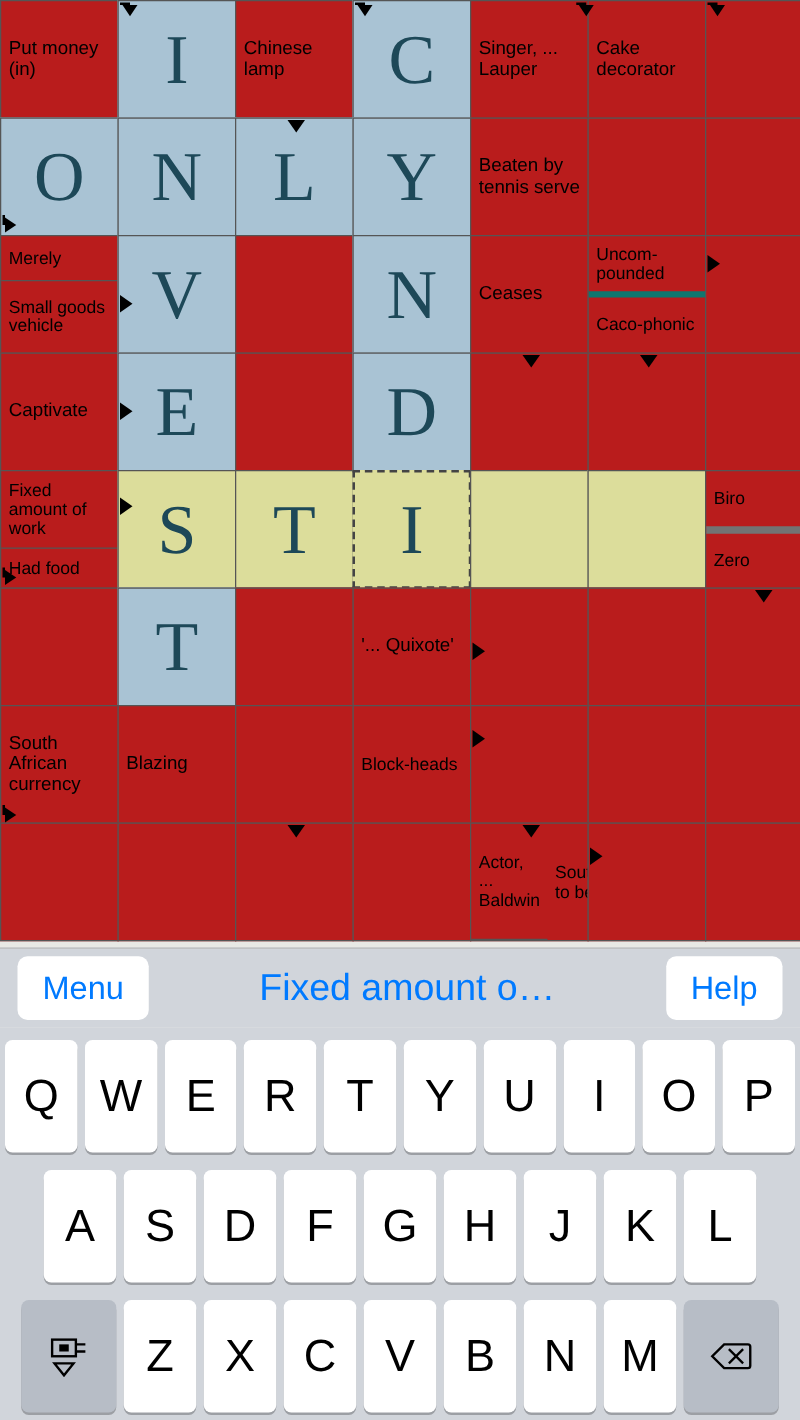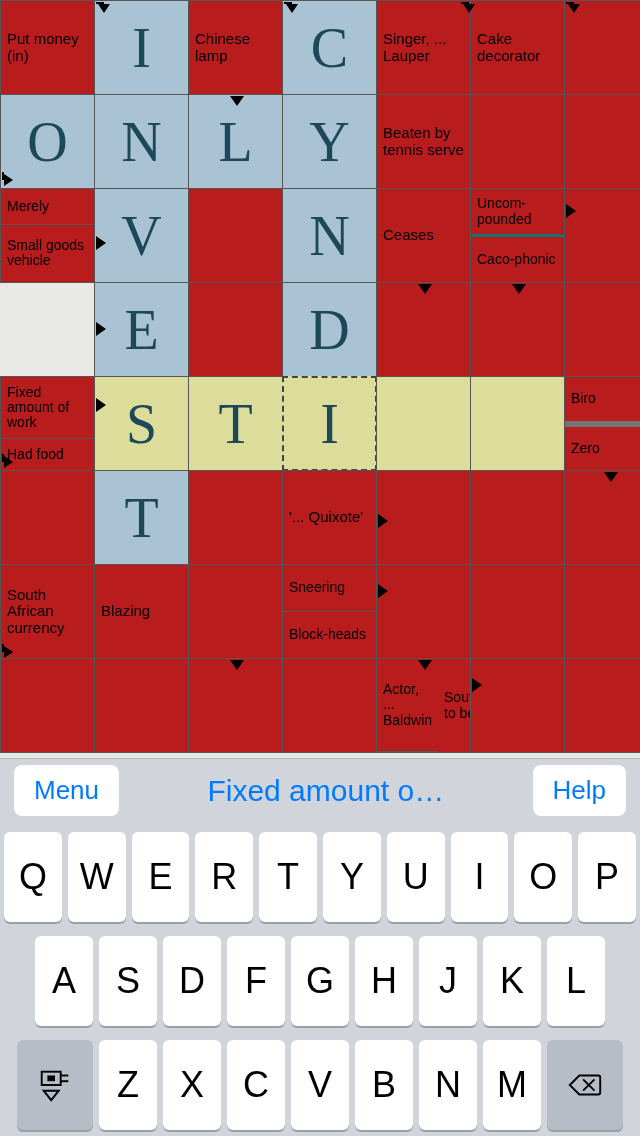--- a/index.html
+++ b/index.html
@@ -222,26 +222,29 @@
     </div>
 <div class="cell" style="left:188px;top:188px;width:95px;height:95px"></div>
 <div class="cell blue" style="left:282px;top:188px;width:95px;height:95px">
       <span class="letter">N</span>
     </div>
 <div class="cell" style="left:376px;top:188px;width:95px;height:95px">
       <div class="clue">Ceases</div>
     </div>
 <div class="cell" style="left:470px;top:188px;width:95px;height:95px">
   <div style="width:100%;height:100%;display:flex;flex-direction:column">
-    <div class="clue clue2" style="flex:1;border-bottom:3px solid #0f766e">Uncom-pounded</div>
+    <div class="clue clue2" style="flex:1;border-bottom:5px solid #0f766e">Uncom-pounded</div>
     <div class="clue clue2" style="flex:1">Caco-phonic</div>
   </div>
 </div>
 <div class="cell" style="left:564px;top:188px;width:78px;height:95px"></div>
 
+<div class="cell" style="left:0;top:282px;width:95px;height:95px">
+      <div class="clue">Captivate</div>
+    </div>
 <div class="cell blue" style="left:94px;top:282px;width:95px;height:95px">
       <span class="letter">E</span>
     </div>
 <div class="cell" style="left:188px;top:282px;width:95px;height:95px"></div>
 <div class="cell blue" style="left:282px;top:282px;width:95px;height:95px">
       <span class="letter">D</span>
     </div>
 <div class="cell" style="left:376px;top:282px;width:95px;height:95px"></div>
 <div class="cell" style="left:470px;top:282px;width:95px;height:95px"></div>
 <div class="cell" style="left:564px;top:282px;width:78px;height:95px"></div>
@@ -284,21 +287,20 @@
 
 <div class="cell" style="left:0;top:564px;width:95px;height:95px">
       <div class="clue">South African currency</div>
     </div>
 <div class="cell" style="left:94px;top:564px;width:95px;height:95px">
       <div class="clue">Blazing</div>
     </div>
 <div class="cell" style="left:188px;top:564px;width:95px;height:95px"></div>
 <div class="cell" style="left:282px;top:564px;width:95px;height:95px">
   <div style="width:100%;height:100%;display:flex;flex-direction:column">
-    <div class="clue clue2" style="flex:1;border-bottom:1px solid #555;justify-content:center">Sneering</div>
     <div class="clue clue2" style="flex:1">Block-heads</div>
   </div>
 </div>
 <div class="cell" style="left:376px;top:564px;width:95px;height:95px"></div>
 <div class="cell" style="left:470px;top:564px;width:95px;height:95px"></div>
 <div class="cell" style="left:564px;top:564px;width:78px;height:95px"></div>
 
 <div class="cell" style="left:0;top:658px;width:95px;height:95px"></div>
 <div class="cell" style="left:94px;top:658px;width:95px;height:95px"></div>
 <div class="cell" style="left:188px;top:658px;width:95px;height:95px"></div>

